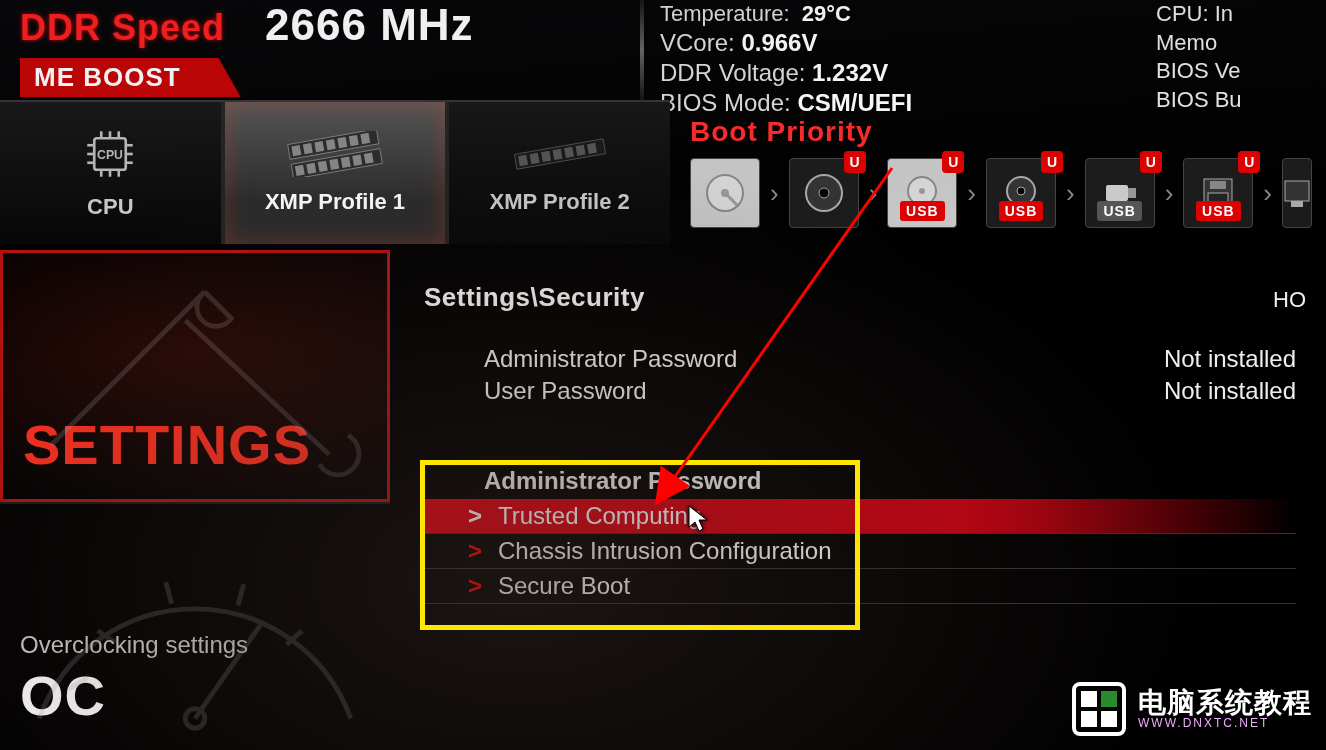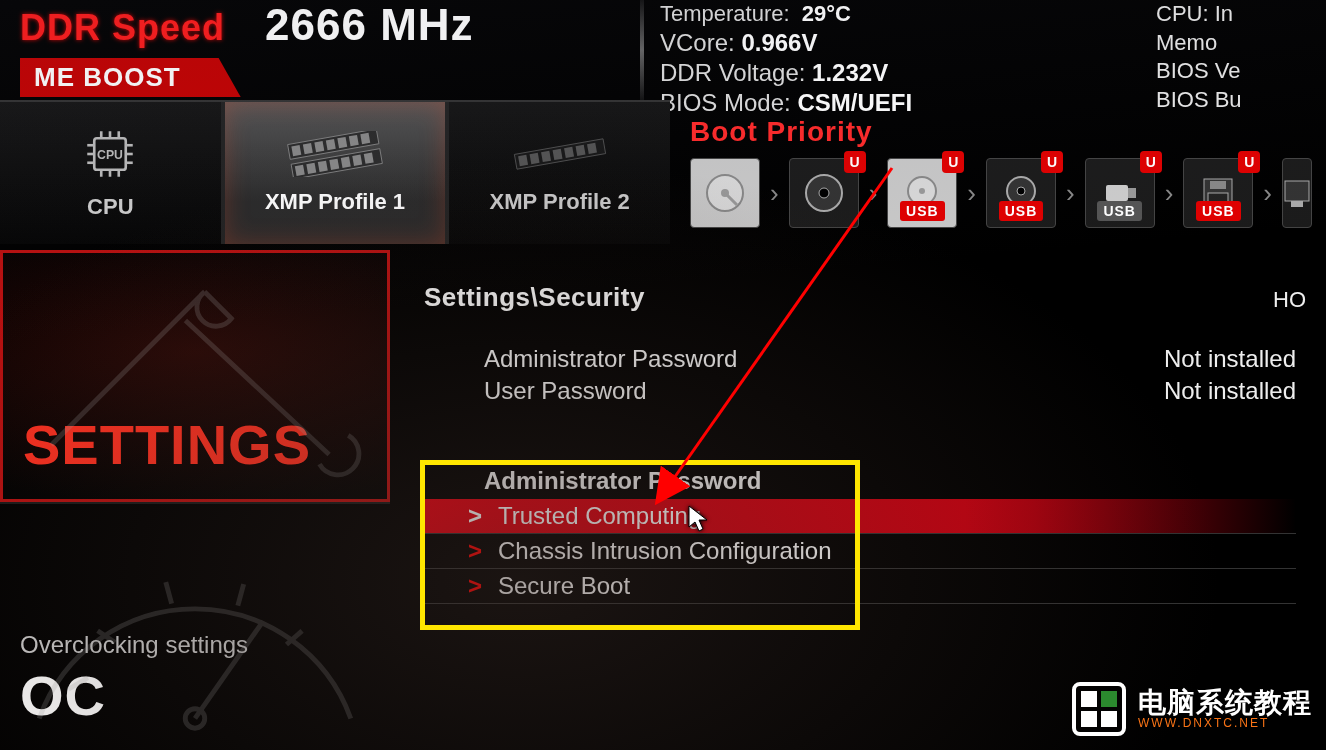--- a/index.html
+++ b/index.html
@@ -211,21 +211,21 @@
   }
   .wm-icon {
     width:54px; height:54px; border:4px solid #fff; border-radius:8px;
     display:grid; grid-template-columns:1fr 1fr; grid-template-rows:1fr 1fr;
     gap:4px; padding:5px;
   }
   .wm-icon div { background:#fff; }
   .wm-icon div.g { background:#2b8a2e; }
   .wm-text { display:flex; flex-direction:column; line-height:1; }
   .wm-text .t1 { font-size:28px; font-weight:700; letter-spacing:1px; }
-  .wm-text .t2 { font-size:12px; color:#f97316; letter-spacing:2px; }
+  .wm-text .t2 { font-size:12px; color:#f0abfc; letter-spacing:2px; }
 </style>
 </head>
 <body>
 
 <div class="top-strip">
   <div class="left-info">
     <div class="ddr-line">
       <span class="ddr-label">DDR Speed</span>
       <span class="ddr-val">2666 MHz</span>
     </div>

